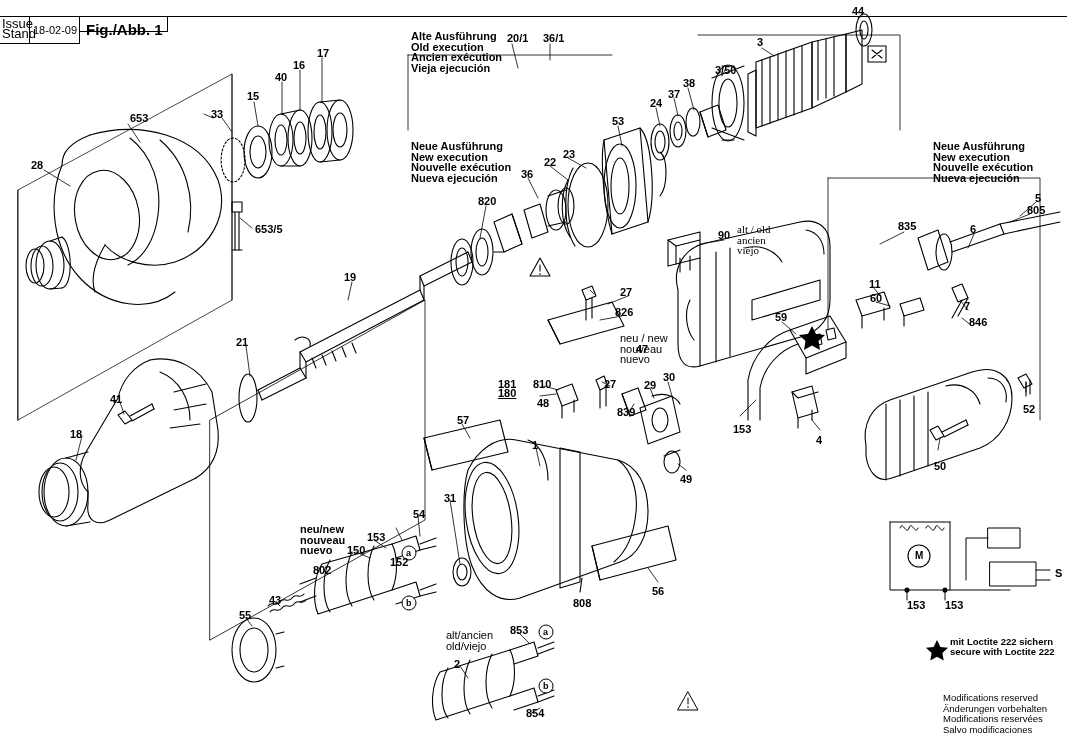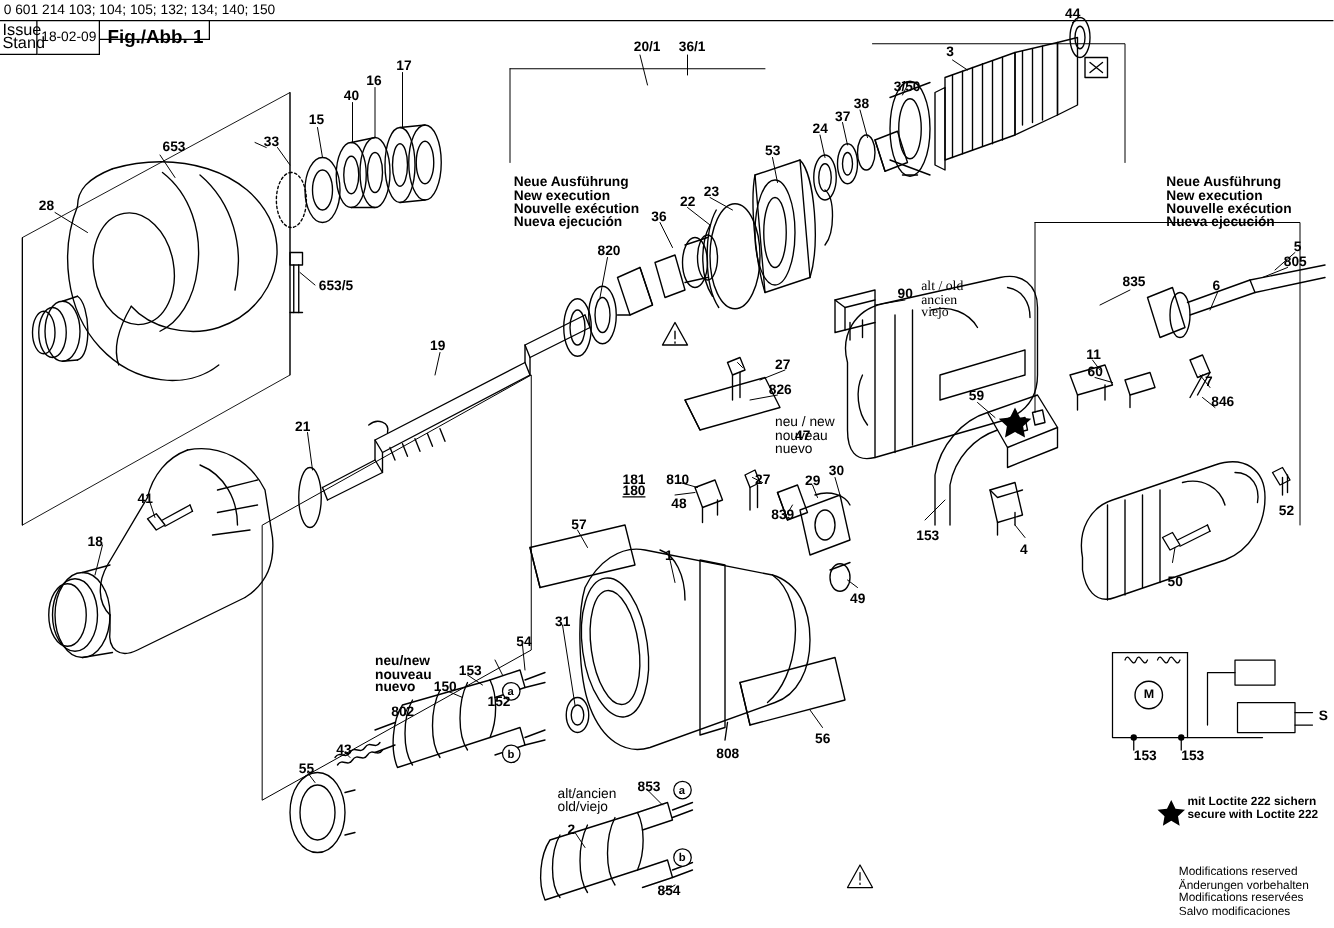--- a/index.html
+++ b/index.html
@@ -87,21 +87,20 @@
     font-size: 9.5px;
     line-height: 10.5px;
     white-space: pre;
   }
 </style>
 </head>
 <body>
 
 <div id="page">
 
-  <div class="hdr-box hdr-partno">0 601 214 103; 104; 105; 132; 134; 140; 150</div>
   <div class="hdr-line"></div>
   <div class="hdr-box issue-box" style="white-space:pre;">Issue
 Stand</div>
   <div class="hdr-box date-box">18-02-09</div>
   <div class="hdr-box fig-box">Fig./Abb. 1</div>
 
   <svg class="drawing" viewBox="0 0 1067 742" xmlns="http://www.w3.org/2000/svg">
     <g fill="none" stroke="#000" stroke-width="1.1" stroke-linejoin="round" stroke-linecap="round">
 
       <path d="M18 190 L232 74 L232 300 L18 420 Z" stroke-width="0.8" stroke-dasharray="0" opacity="0.9"></path>
@@ -430,20 +429,24 @@
       <circle cx="546" cy="632" r="7" fill="#fff" stroke="#000" stroke-width="1"></circle>
       <circle cx="546" cy="686" r="7" fill="#fff" stroke="#000" stroke-width="1"></circle>
     </g>
   </svg>
 
   <div class="lbl b" style="left:406px; top:548px; font-size:9px;">a</div>
   <div class="lbl b" style="left:406px; top:598px; font-size:9px;">b</div>
   <div class="lbl b" style="left:543px; top:627px; font-size:9px;">a</div>
   <div class="lbl b" style="left:543px; top:681px; font-size:9px;">b</div>
 
+  <div class="lbl b ml" style="left:411px; top:31px;">Alte Ausführung
+Old execution
+Ancien exécution
+Vieja ejecución</div>
   <div class="lbl b ml" style="left:411px; top:141px;">Neue Ausführung
 New execution
 Nouvelle exécution
 Nueva ejecución</div>
   <div class="lbl b ml" style="left:933px; top:141px;">Neue Ausführung
 New execution
 Nouvelle exécution
 Nueva ejecución</div>
   <div class="lbl ml" style="left:737px; top:224px;font-family:Liberation Serif, serif;">alt / old
 ancien

